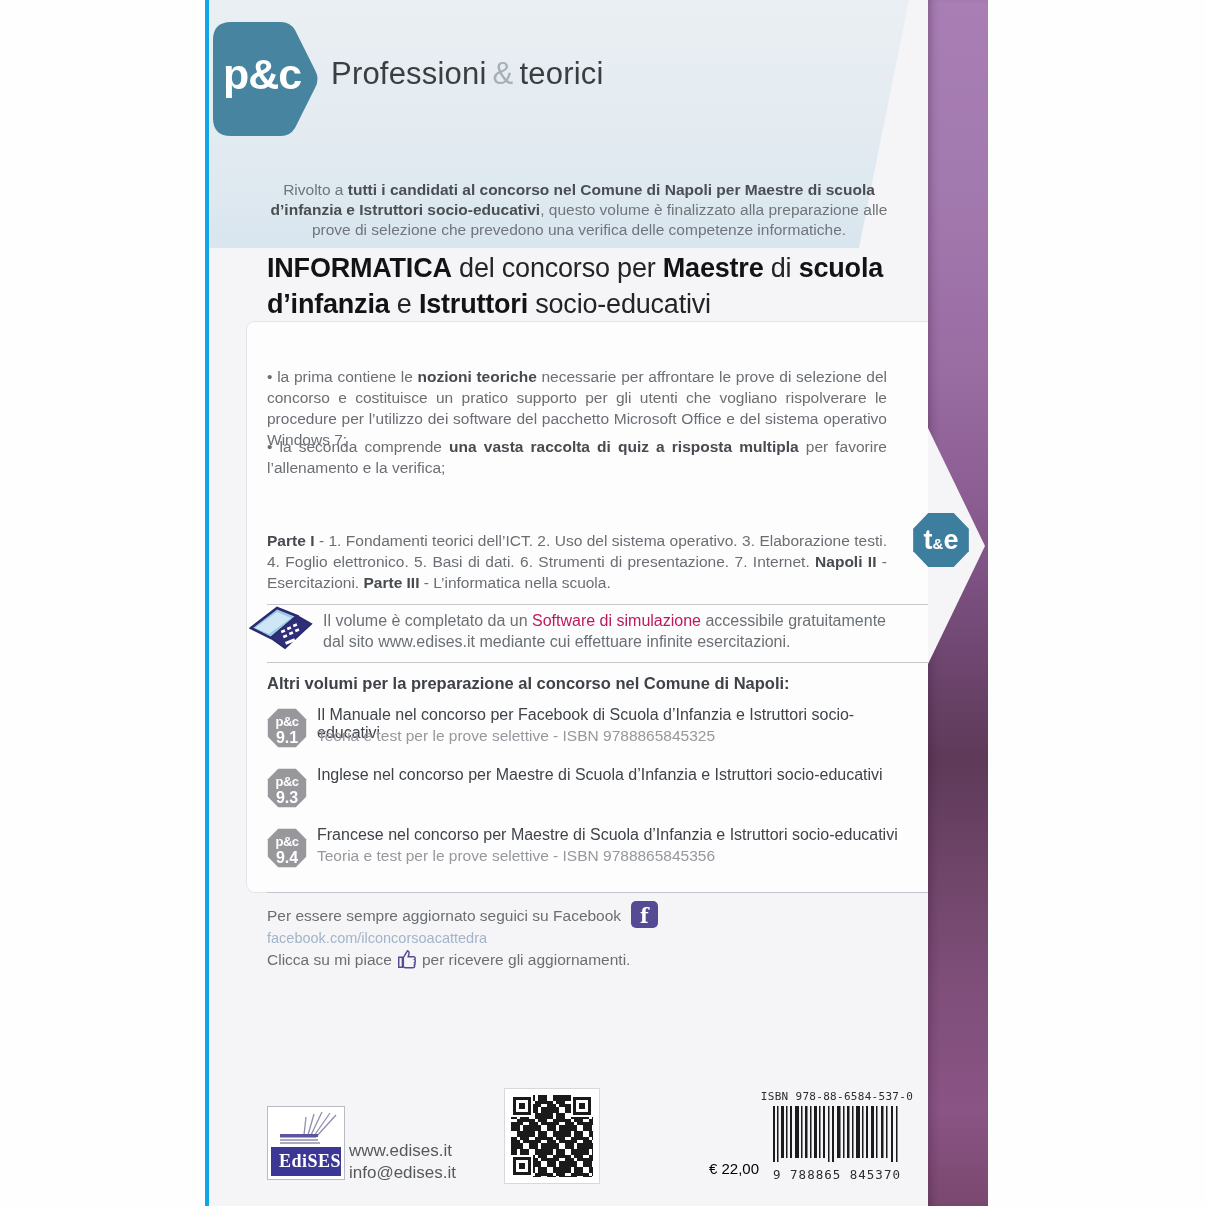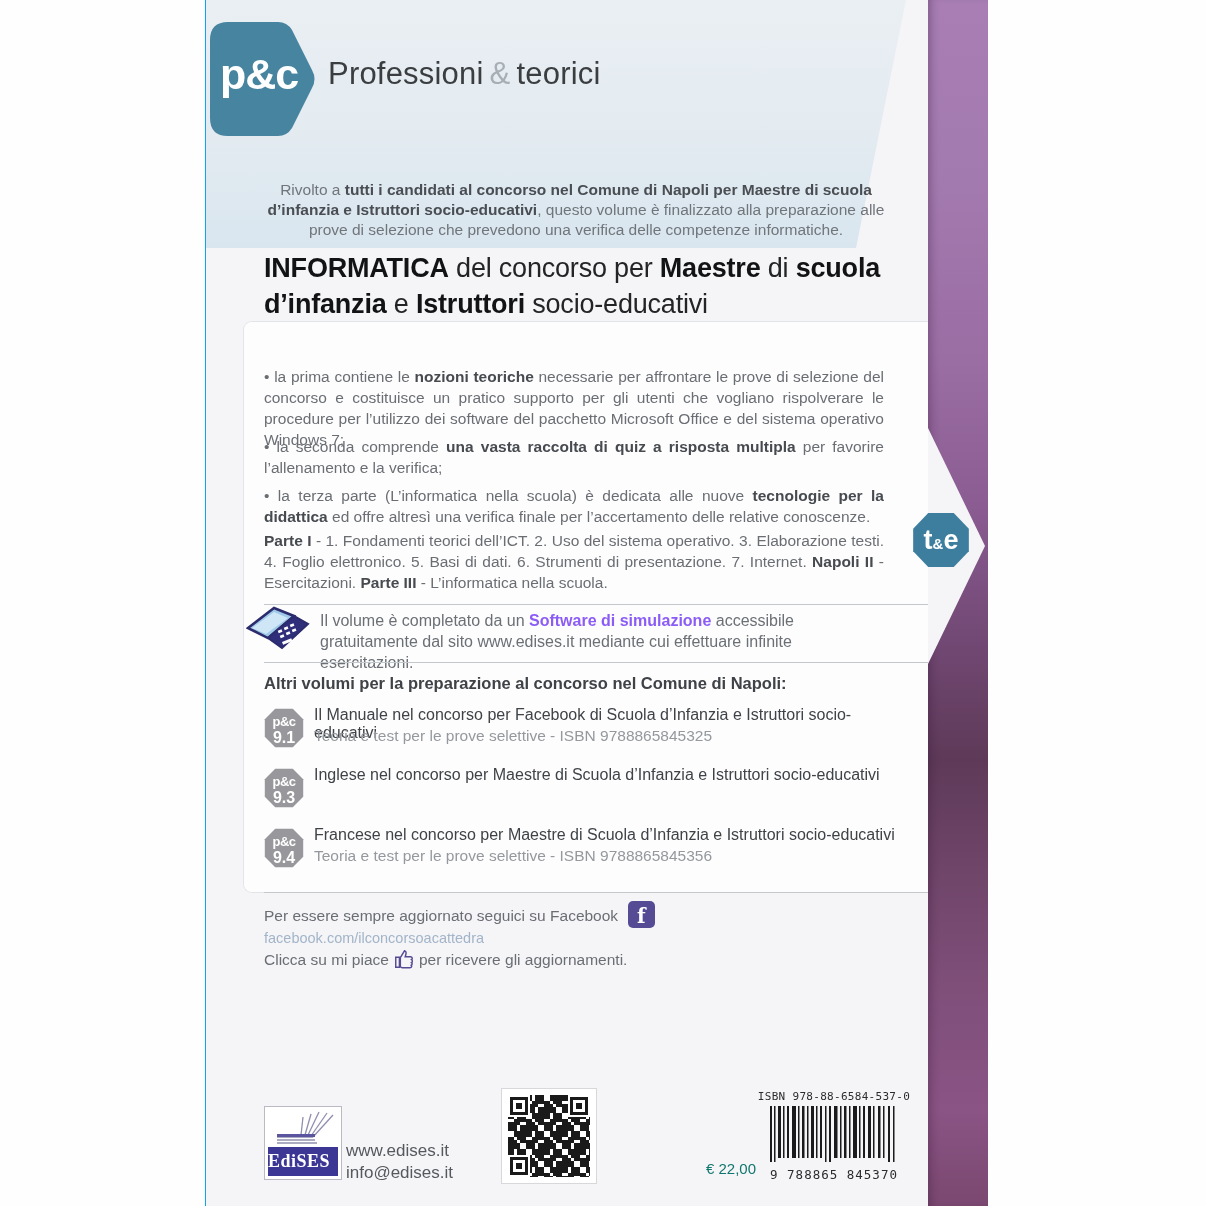--- a/index.html
+++ b/index.html
@@ -4,21 +4,21 @@
 <style>
   html,body{margin:0;padding:0;}
   body{
     width:1206px;height:1206px;position:relative;overflow:hidden;
     background:#fefefe;
     font-family:"Liberation Sans","DejaVu Sans",sans-serif;
     -webkit-font-smoothing:antialiased;
   }
   .cover{
     position:absolute;left:205px;top:0;width:723px;height:1206px;
-    background:#f5f5f7;border-left:1px solid #0ea5e9;
+    background:#f5f5f7;border-left:4px solid #0ea5e9;
   }
   
   .header-wedge{
     position:absolute;left:0;top:0;width:723px;height:248px;
     background:linear-gradient(180deg,#eaeff3 0%,#e3ebf1 55%,#d9e6ef 100%);
     clip-path:polygon(0 0,700px 0,650px 248px,0 248px);
   }
   
   .pc-badge{position:absolute;left:0;top:20px;width:112px;height:118px;}
   .pc-badge svg{display:block}
@@ -45,21 +45,21 @@
   }
   .body-par{position:absolute;left:58px;width:620px;font-size:15.5px;line-height:1.35;color:#6a6e73;text-align:justify;}
   .body-par .b{font-weight:700;color:#474b50;}
   .vol-intro{top:336px;text-align:left;}
   .b1{top:367px;} .b2{top:437px;} .b3{top:486px;} .parts{top:531px;}
   .sep{position:absolute;left:58px;width:670px;height:1px;background:#c3c8cd;}
   .sep1{top:604px;} .sep2{top:662px;} .sep3{top:892px;}
   
   .laptop-icon{position:absolute;left:40px;top:606px;width:66px;height:54px;}
   .software-par{position:absolute;left:114px;top:611px;width:566px;font-size:16px;line-height:1.3;color:#6b7075;}
-  .software-par .b{font-weight:700;color:#8b5cf6;}
+  .software-par .b{font-weight:400;color:#be185d;}
   
   .other-title{position:absolute;left:58px;top:674px;font-size:16.5px;font-weight:700;color:#3f4246;}
   .book-row{position:absolute;left:58px;width:640px;height:50px;}
   .book-row.r1{top:706px;} .book-row.r2{top:766px;} .book-row.r3{top:826px;}
   .mini-badge{
     position:absolute;left:0;top:2px;width:40px;height:40px;background:#98979b;
     clip-path:polygon(28% 2%,72% 2%,98% 28%,98% 72%,72% 98%,28% 98%,2% 72%,2% 28%);
     color:#fff;text-align:center;line-height:1;
   }
   .mini-badge .t1{display:block;font-size:13px;font-weight:700;margin-top:7px;letter-spacing:-.5px;}
@@ -73,35 +73,35 @@
     width:27px;height:27px;border-radius:5px;background:#554a94;position:relative;
   }
   .fb-icon span{position:absolute;left:9px;top:3px;color:#fff;font-size:20px;font-weight:700;font-family:"DejaVu Serif",serif;}
   .fb-link{position:absolute;left:58px;top:930px;font-size:14.5px;color:#a2b4c9;}
   .fb-line3{position:absolute;left:58px;top:948px;font-size:15.5px;color:#6a6e73;}
   .thumb-icon{display:inline-block;vertical-align:middle;margin:0 4px;}
   
   .edises-logo{position:absolute;left:58px;top:1106px;width:78px;height:74px;background:#fff;border:1px solid #b9bac4;box-sizing:border-box;}
   .edises-art{position:absolute;left:0;top:0;width:76px;height:42px;}
   .edises-bar{position:absolute;left:3px;right:3px;bottom:3px;height:29px;background:#3c3795;color:#fff;
-    font-family:"Liberation Serif","DejaVu Serif",serif;font-weight:700;font-size:18px;text-align:left;line-height:29px;letter-spacing:.5px;}
+    font-family:"Liberation Serif","DejaVu Serif",serif;font-weight:700;font-size:18px;text-align:right;line-height:29px;letter-spacing:.5px;}
   .edises-web{position:absolute;left:140px;top:1140px;font-size:17px;color:#55595d;line-height:1.3;}
   .qr-box{position:absolute;left:295px;top:1088px;width:96px;height:96px;background:#fff;border:1px solid #d8d8dc;box-sizing:border-box;padding:6px;}
   .qr-inner{position:relative;width:82px;height:82px;
     background-image:repeating-conic-gradient(#1a1a1a 0% 25%,#ffffff 0% 50%),repeating-conic-gradient(#1a1a1a 0% 25%,#ffffff 0% 50%);
     background-size:12px 12px,18px 18px;background-blend-mode:darken;}
   .finder{position:absolute;width:22px;height:22px;background:#fff;box-sizing:border-box;padding:2px;}
   .finder div{width:100%;height:100%;border:3px solid #1a1a1a;box-sizing:border-box;background:#fff;position:relative;}
   .finder div::after{content:"";position:absolute;left:3px;top:3px;right:3px;bottom:3px;background:#1a1a1a;}
   .f-tl{left:0;top:0;} .f-tr{right:0;top:0;} .f-bl{left:0;bottom:0;}
   .barcode-block{position:absolute;left:548px;top:1090px;width:160px;text-align:center;}
   .isbn-line{font-family:"DejaVu Sans Mono",monospace;font-size:11px;color:#2c2c2e;letter-spacing:.3px;}
   .bars{margin:3px auto 0 auto;width:132px;height:56px;}
   .ean-digits{font-family:"DejaVu Sans Mono",monospace;font-size:12.5px;color:#2c2c2e;margin-top:1px;letter-spacing:1px;}
-  .price{position:absolute;left:500px;top:1160px;font-size:15px;color:#0f766e;}
+  .price{position:absolute;left:500px;top:1160px;font-size:15px;color:#000000;}
   
   .strip{
     position:absolute;left:928px;top:0;width:60px;height:1206px;
     background:linear-gradient(180deg,#a87eb4 0%,#a37aaf 15%,#9a6da3 30%,#8a5c92 42%,#744a77 52%,#5e3a58 63%,#6f4569 72%,#7f4f7a 82%,#8a5484 92%,#7a4870 100%);
     box-shadow:inset 8px 0 10px -6px rgba(50,15,50,.35);
   }
   .chevron{
     position:absolute;left:928px;top:428px;width:57px;height:236px;background:#f5f5f7;
     clip-path:polygon(0 0,100% 50%,0 100%);
   }
@@ -131,21 +131,20 @@
   </div>
 
   <div class="intro-text"><span>Rivolto a </span><span class="b">tutti i candidati al concorso nel Comune di Napoli per Maestre di scuola d’infanzia e Istruttori socio-educativi</span><span>, questo volume è finalizzato alla preparazione alle prove di selezione che prevedono una verifica delle competenze informatiche.</span></div>
 
   <div class="main-title"><span class="b">INFORMATICA</span><span> del concorso per </span><span class="b">Maestre</span><span> di </span><span class="b">scuola d’infanzia</span><span> e </span><span class="b">Istruttori</span><span> socio-educativi</span></div>
 
   <div class="panel"></div>
 
   <div class="body-par b1"><span>• la prima contiene le </span><span class="b">nozioni teoriche</span><span> necessarie per affrontare le prove di selezione del concorso e costituisce un pratico supporto per gli utenti che vogliano rispolverare le procedure per l’utilizzo dei software del pacchetto Microsoft Office e del sistema operativo Windows 7;</span></div>
   <div class="body-par b2"><span>• la seconda comprende </span><span class="b">una vasta raccolta di quiz a risposta multipla</span><span> per favorire l’allenamento e la verifica;</span></div>
-  <div class="body-par b3"><span>• la terza parte (L’informatica nella scuola) è dedicata alle nuove </span><span class="b">tecnologie per la didattica</span><span> ed offre altresì una verifica finale per l’accertamento delle relative conoscenze.</span></div>
   <div class="body-par parts"><span class="b">Parte I</span><span> - 1. Fondamenti teorici dell’ICT. 2. Uso del sistema operativo. 3. Elaborazione testi. 4. Foglio elettronico. 5. Basi di dati. 6. Strumenti di presentazione. 7. Internet. </span><span class="b">Napoli II</span><span> - Esercitazioni. </span><span class="b">Parte III</span><span> - L’informatica nella scuola.</span></div>
 
   <div class="sep sep1"></div>
 
   <div class="laptop-icon">
     <svg width="66" height="54" viewBox="0 0 66 54">
       <polygon points="2,22 28,2 48,10 22,32" fill="#9ec9e8" stroke="#2b2b6e" stroke-width="2.5"></polygon>
       <polygon points="6,22 28,6 42,12 20,28" fill="#cfe6f6"></polygon>
       <polygon points="22,32 48,10 62,18 36,42" fill="#2e2e7a" stroke="#2b2b6e" stroke-width="2"></polygon>
       <g fill="#ffffff">

